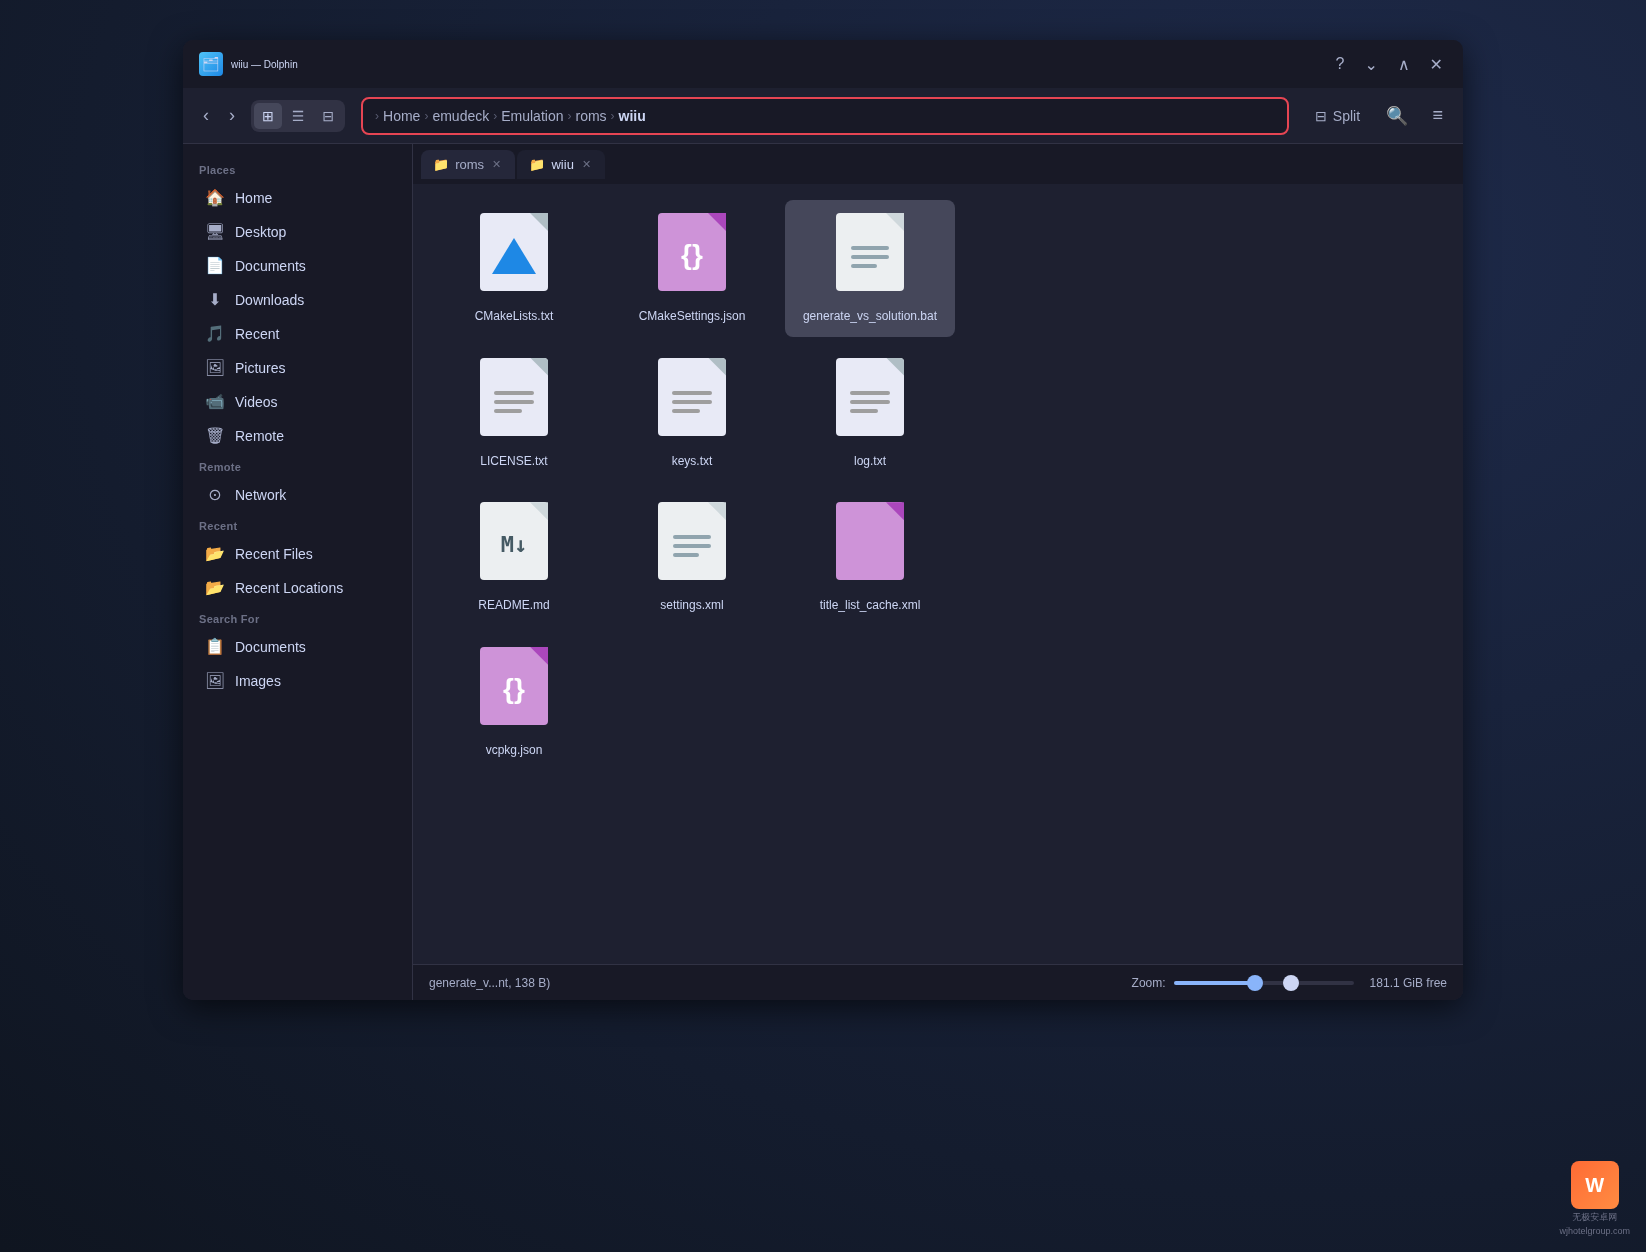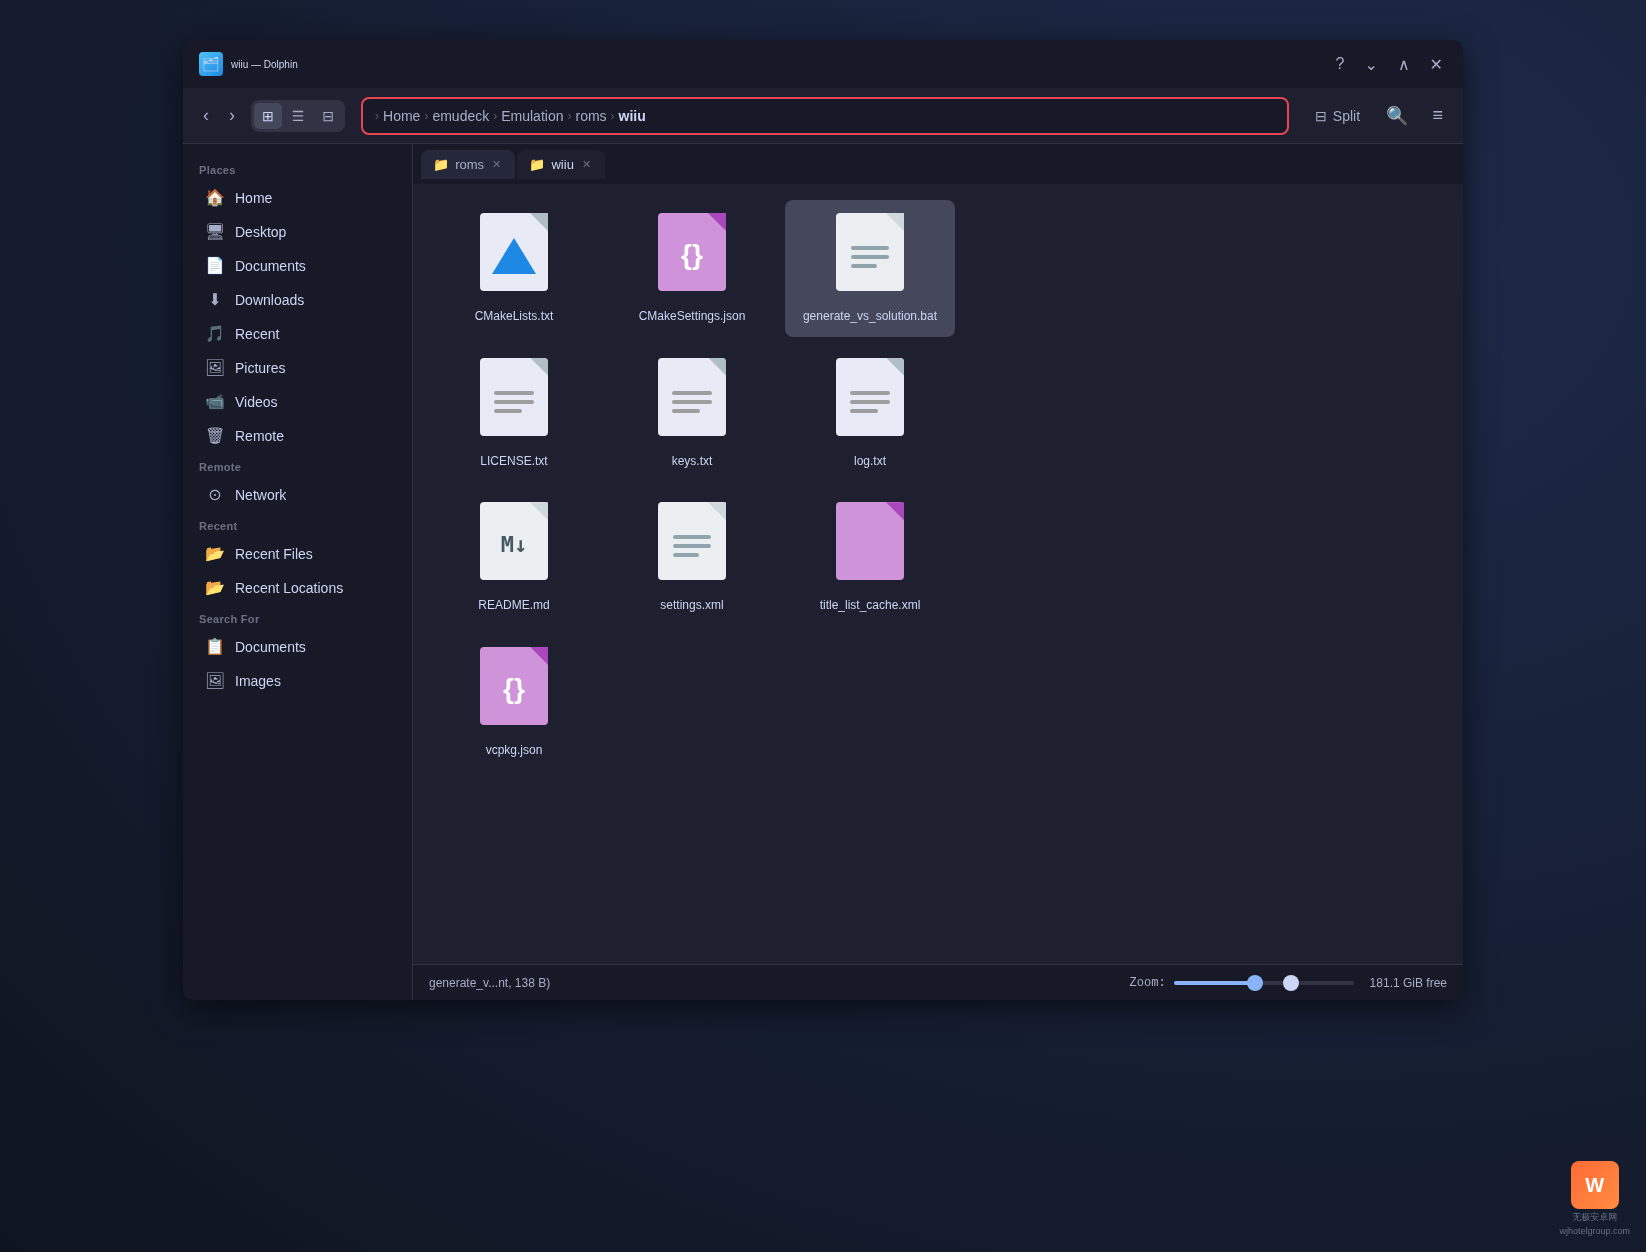--- a/index.html
+++ b/index.html
@@ -475,21 +475,20 @@
       font-size: 12px;
       color: #a6adc8;
       flex-shrink: 0;
       border-top: 1px solid #313244;
     }
     .statusbar-info { flex: 1; }
     .zoom-section {
       display: flex;
       align-items: center;
       gap: 8px;
-      font-family: Liberation Mono, monospace;
     }
     .zoom-slider {
       width: 180px;
       height: 4px;
       background: #313244;
       border-radius: 2px;
       position: relative;
     }
     .zoom-track {
       position: absolute;

